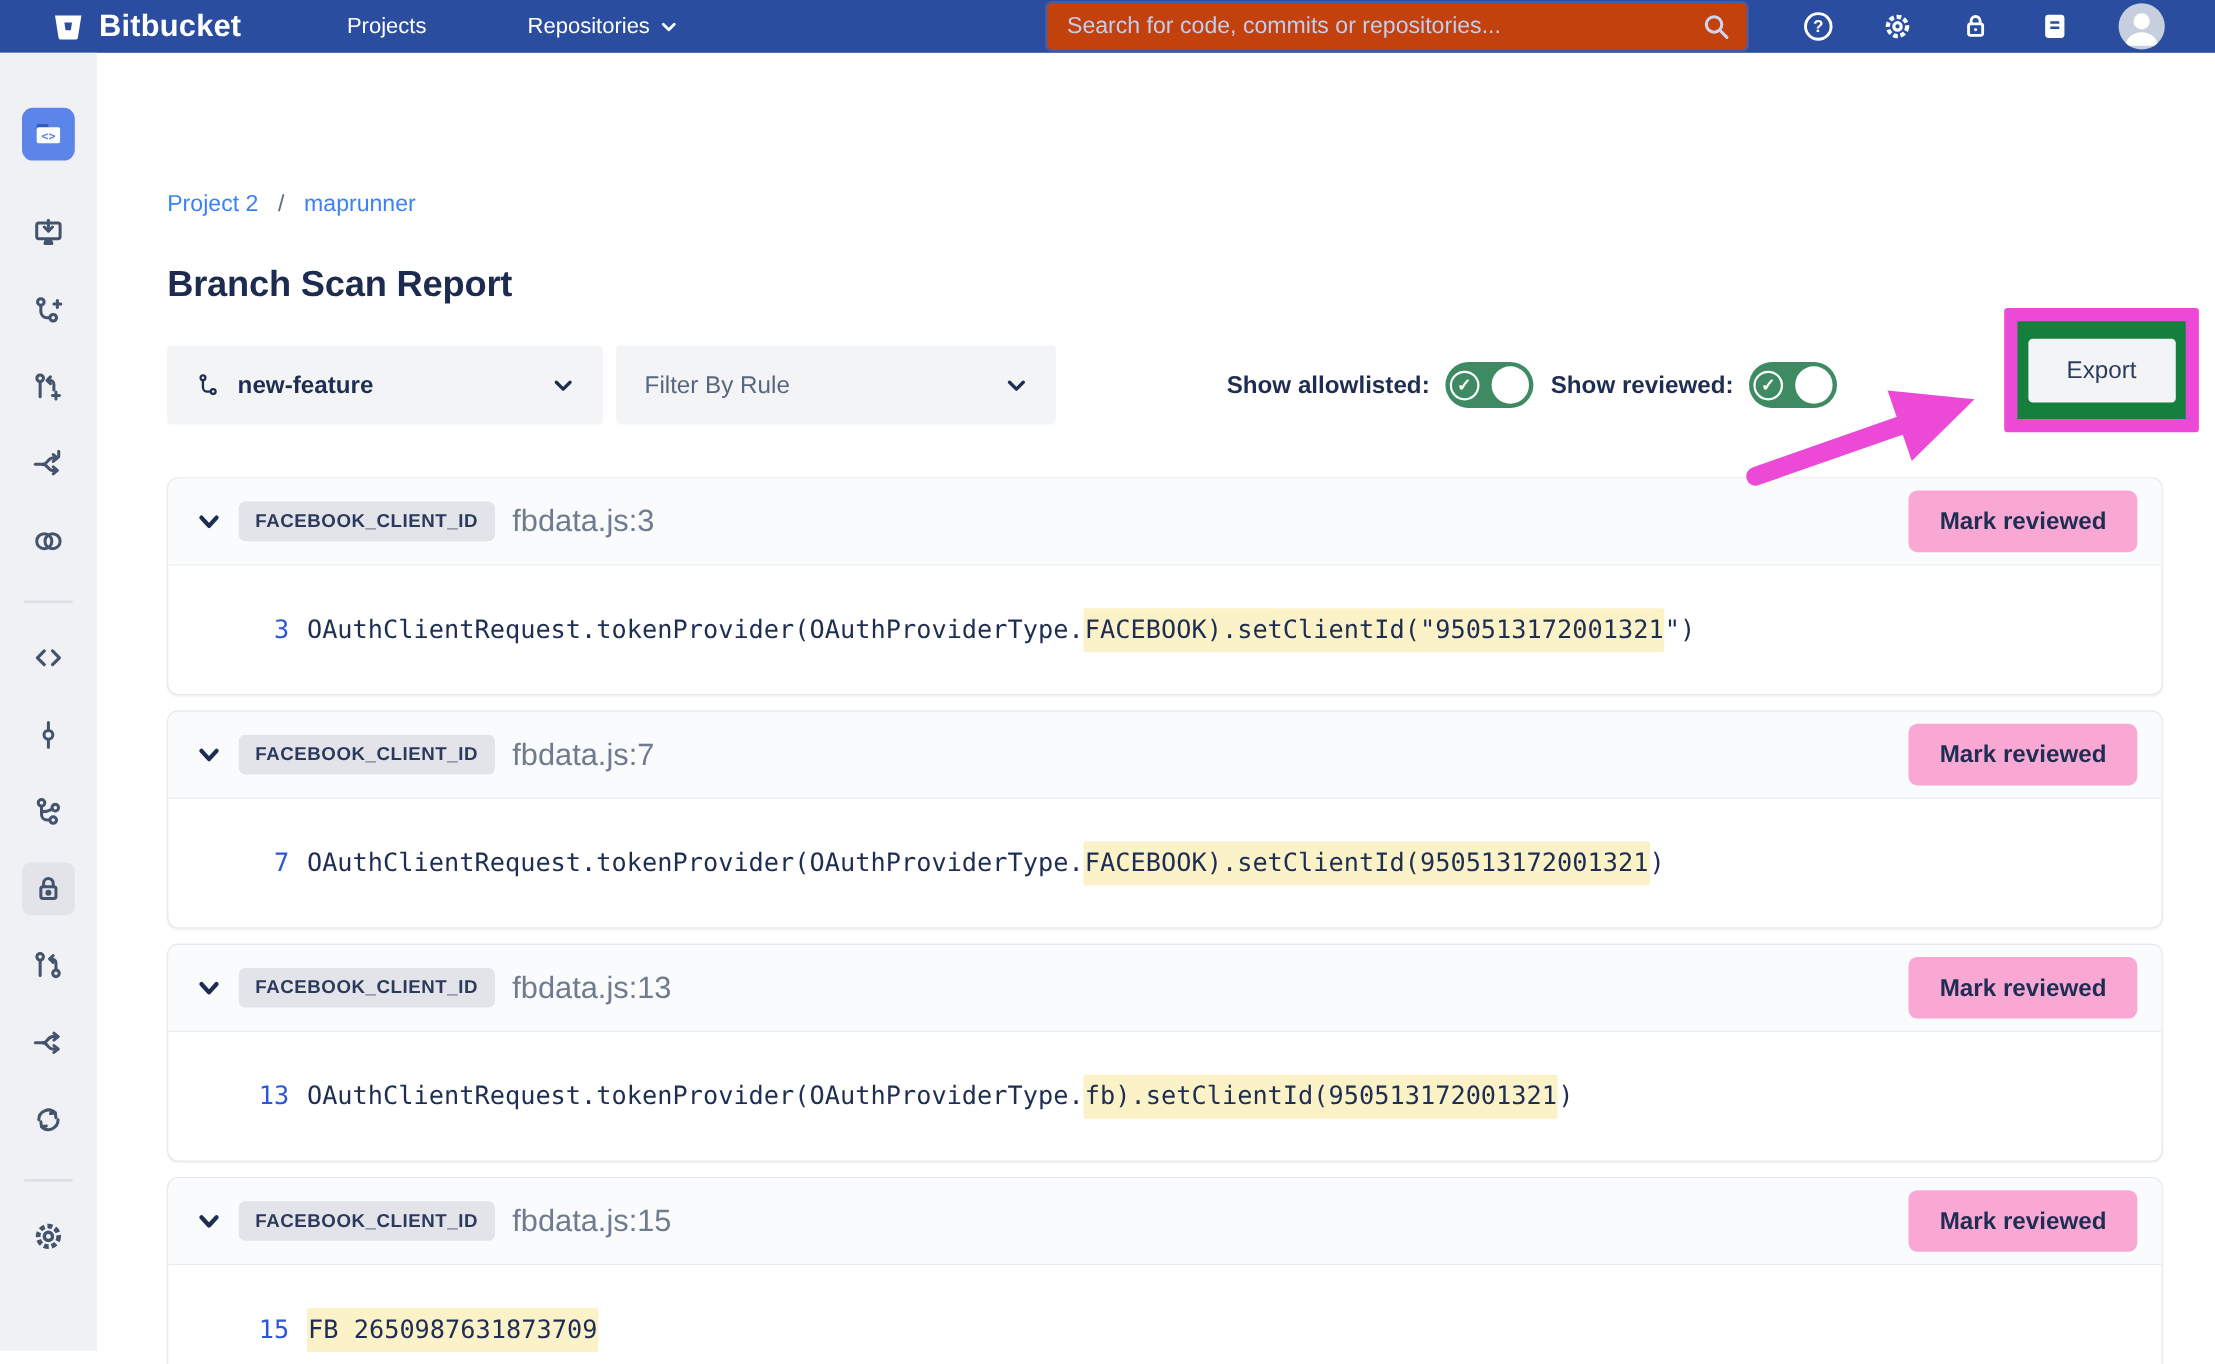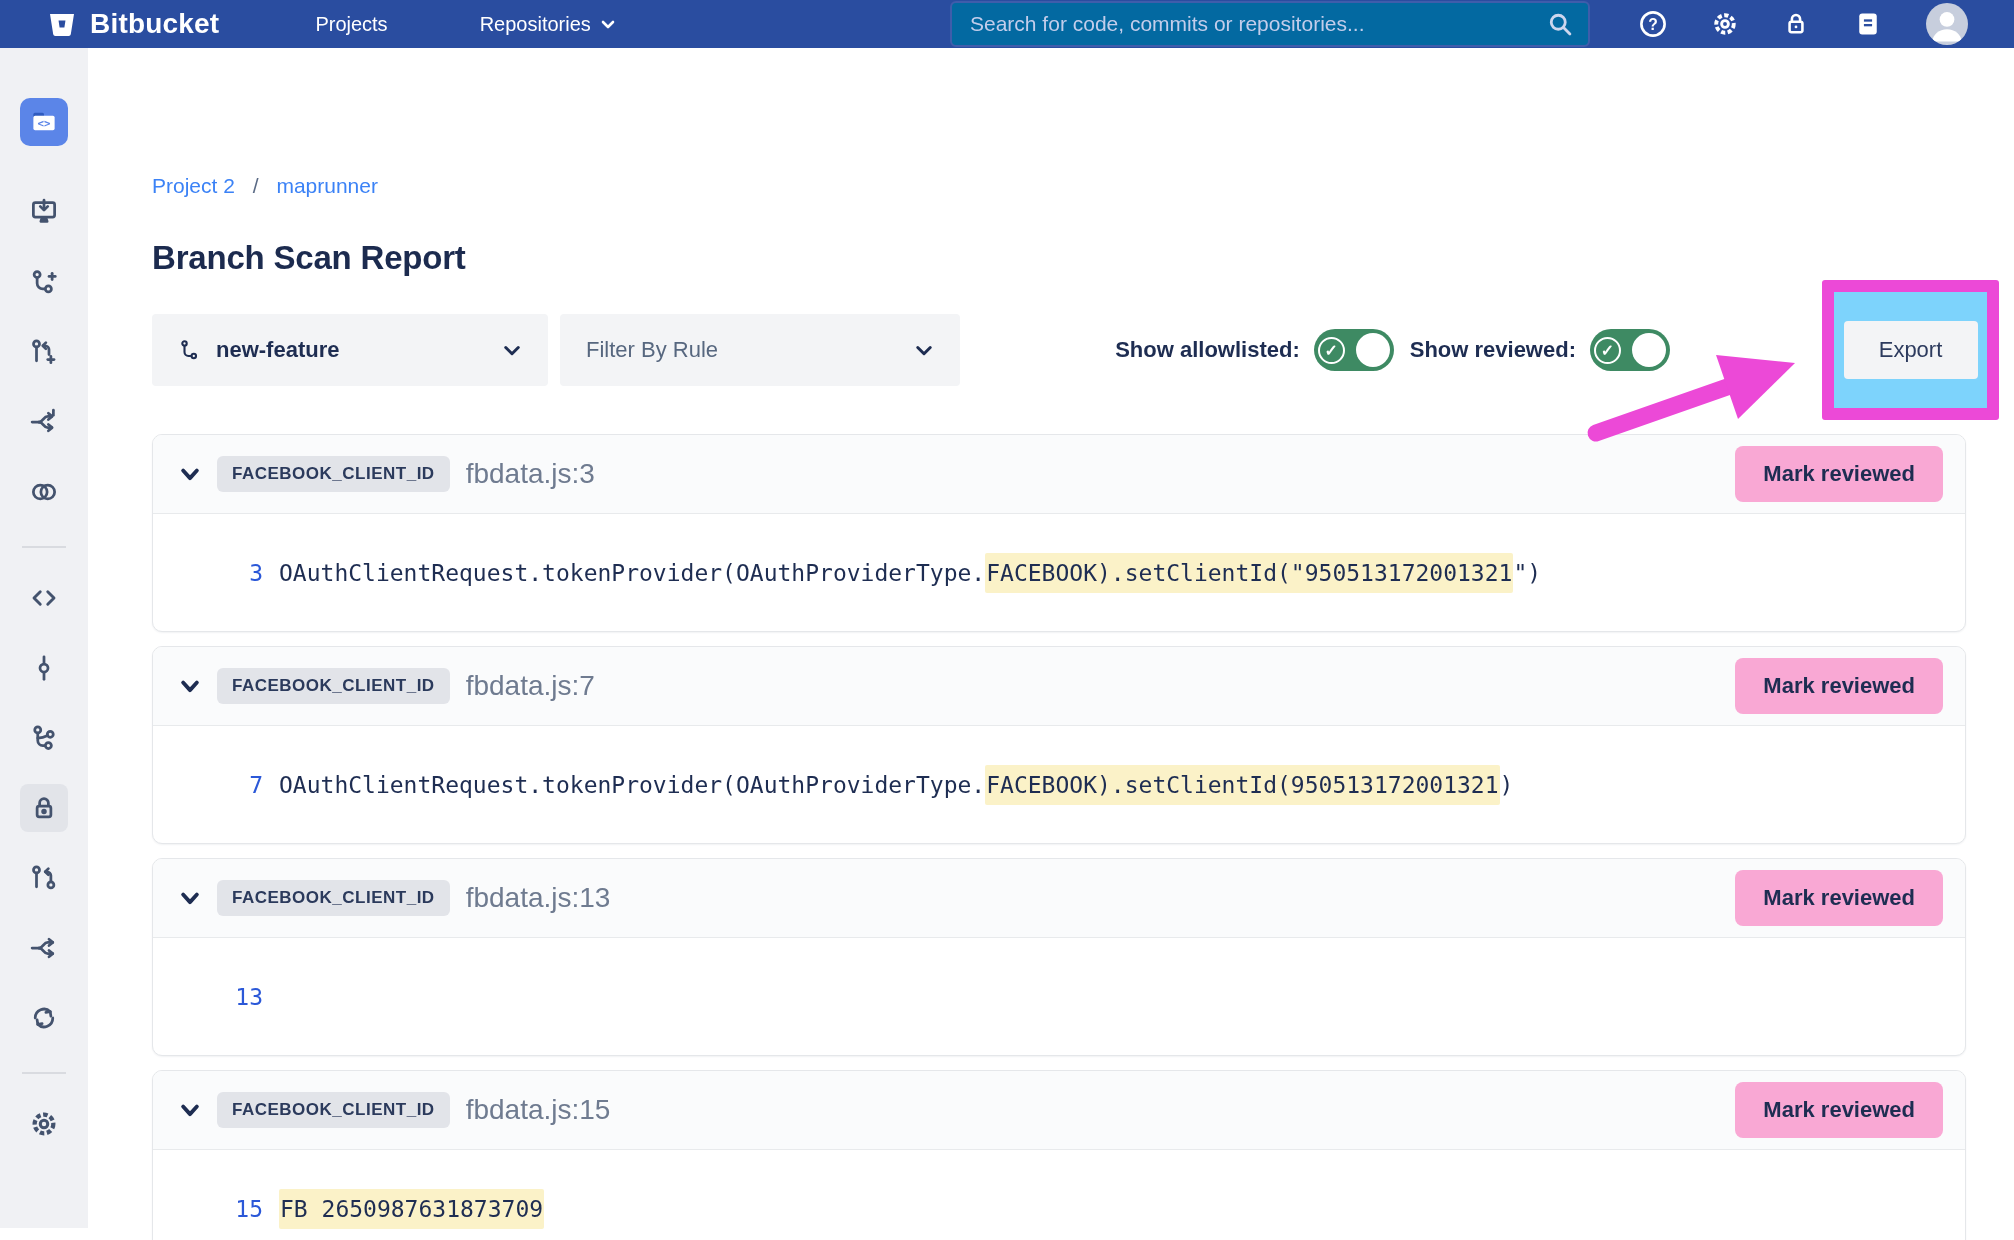--- a/index.html
+++ b/index.html
@@ -7,21 +7,21 @@
               font-family:"Liberation Sans", sans-serif; }
 
   
   .topnav { height:48px; background:#2a4da0; display:flex; align-items:center;
             padding:0 46px 0 46px; color:#fff; }
   .brand { display:flex; align-items:center; gap:12px; margin-right:56px; }
   .brand-name { font-size:28px; font-weight:600; letter-spacing:.2px; }
   .nav-item { font-size:20px; font-weight:500; margin-right:52px; display:flex;
               align-items:center; gap:9px; cursor:pointer;margin-left:40px; }
   .nav-spacer { flex:1; }
-  .searchbox { width:640px; height:46px; background:#0369a1; border:2px solid #3f5dab;
+  .searchbox { width:640px; height:46px; background:#c2410c; border:2px solid #3f5dab;
                border-radius:6px; display:flex; align-items:center; padding:0 14px 0 18px; }
   .searchbox input { flex:1; background:transparent; border:none; outline:none;
                      color:#e8edfa; font-size:21px; font-family:"Liberation Sans",sans-serif; }
   .searchbox input::placeholder { color:#c3cdeb; }
   .nav-icons { display:flex; align-items:center; gap:42px; margin-left:48px; }
   .nav-icon { width:30px; height:30px; display:flex; align-items:center; cursor:pointer; }
   .avatar { width:42px; height:42px; border-radius:50%; background:#c7cedd; overflow:hidden;
             display:flex; align-items:flex-end; justify-content:center; cursor:pointer; }
 
   
@@ -64,23 +64,23 @@
   .toggle-label { font-size:22px; font-weight:600; color:#1e2d52; margin-right:14px; }
   .toggle { width:80px; height:42px; border-radius:21px; background:#3e8a63; display:inline-flex;
             align-items:center; justify-content:space-between; padding:0 4px; cursor:pointer;
             margin-right:16px; flex-shrink:0; }
   .toggle .tick { width:27px; height:27px; border-radius:50%; border:2.5px solid #fff;
                   color:#fff; font-size:16px; font-weight:700; display:flex; align-items:center;
                   justify-content:center; }
   .toggle .knob { width:34px; height:34px; border-radius:50%; background:#fff; }
 
   
-  .export-hl { position:absolute; left:1734px; top:232px; width:177px; height:140px;
+  .export-hl { position:absolute; left:1734px; top:232px; width:177px; height:113px;
                border:12px solid #ec49d7; border-radius:3px; display:flex; align-items:center;
-               justify-content:center; background:#7dd3fc; }
+               justify-content:center; background:#15803d; }
   .btn-export { width:134px; height:58px; background:#f3f4f6; border:none; border-radius:4px;
                 color:#2d3b5e; font-size:22px; font-weight:500; cursor:pointer;
                 font-family:"Liberation Sans",sans-serif; }
   .arrow-overlay { position:absolute; left:1492px; top:300px; width:230px; height:100px;
                    pointer-events:none; }
 
   
   .findings { margin-top:48px; }
   .card { border:1px solid #e5e7ea; border-radius:10px; background:#fff; margin-bottom:14px;
           box-shadow:0 1px 2px rgba(9,30,66,.06); overflow:hidden; }
@@ -382,20 +382,21 @@
             <svg width="22" height="22" viewBox="0 0 16 16">
               <polyline points="3,5.5 8,11 13,5.5" fill="none" stroke="#1e2d52" stroke-width="2.8" stroke-linecap="round" stroke-linejoin="round"></polyline>
             </svg>
           </span>
           <span class="badge">FACEBOOK_CLIENT_ID</span>
           <span class="loc">fbdata.js:13</span>
           <button class="mark-btn">Mark reviewed</button>
         </div>
         <div class="card-code">
           <span class="lineno">13</span>
+          <code class="code"><span>OAuthClientRequest.tokenProvider(OAuthProviderType.</span><mark>fb).setClientId(950513172001321</mark><span>)</span></code>
         </div>
       </section>
 
       <section class="card">
         <div class="card-header">
           <span class="chev">
             <svg width="22" height="22" viewBox="0 0 16 16">
               <polyline points="3,5.5 8,11 13,5.5" fill="none" stroke="#1e2d52" stroke-width="2.8" stroke-linecap="round" stroke-linejoin="round"></polyline>
             </svg>
           </span>

